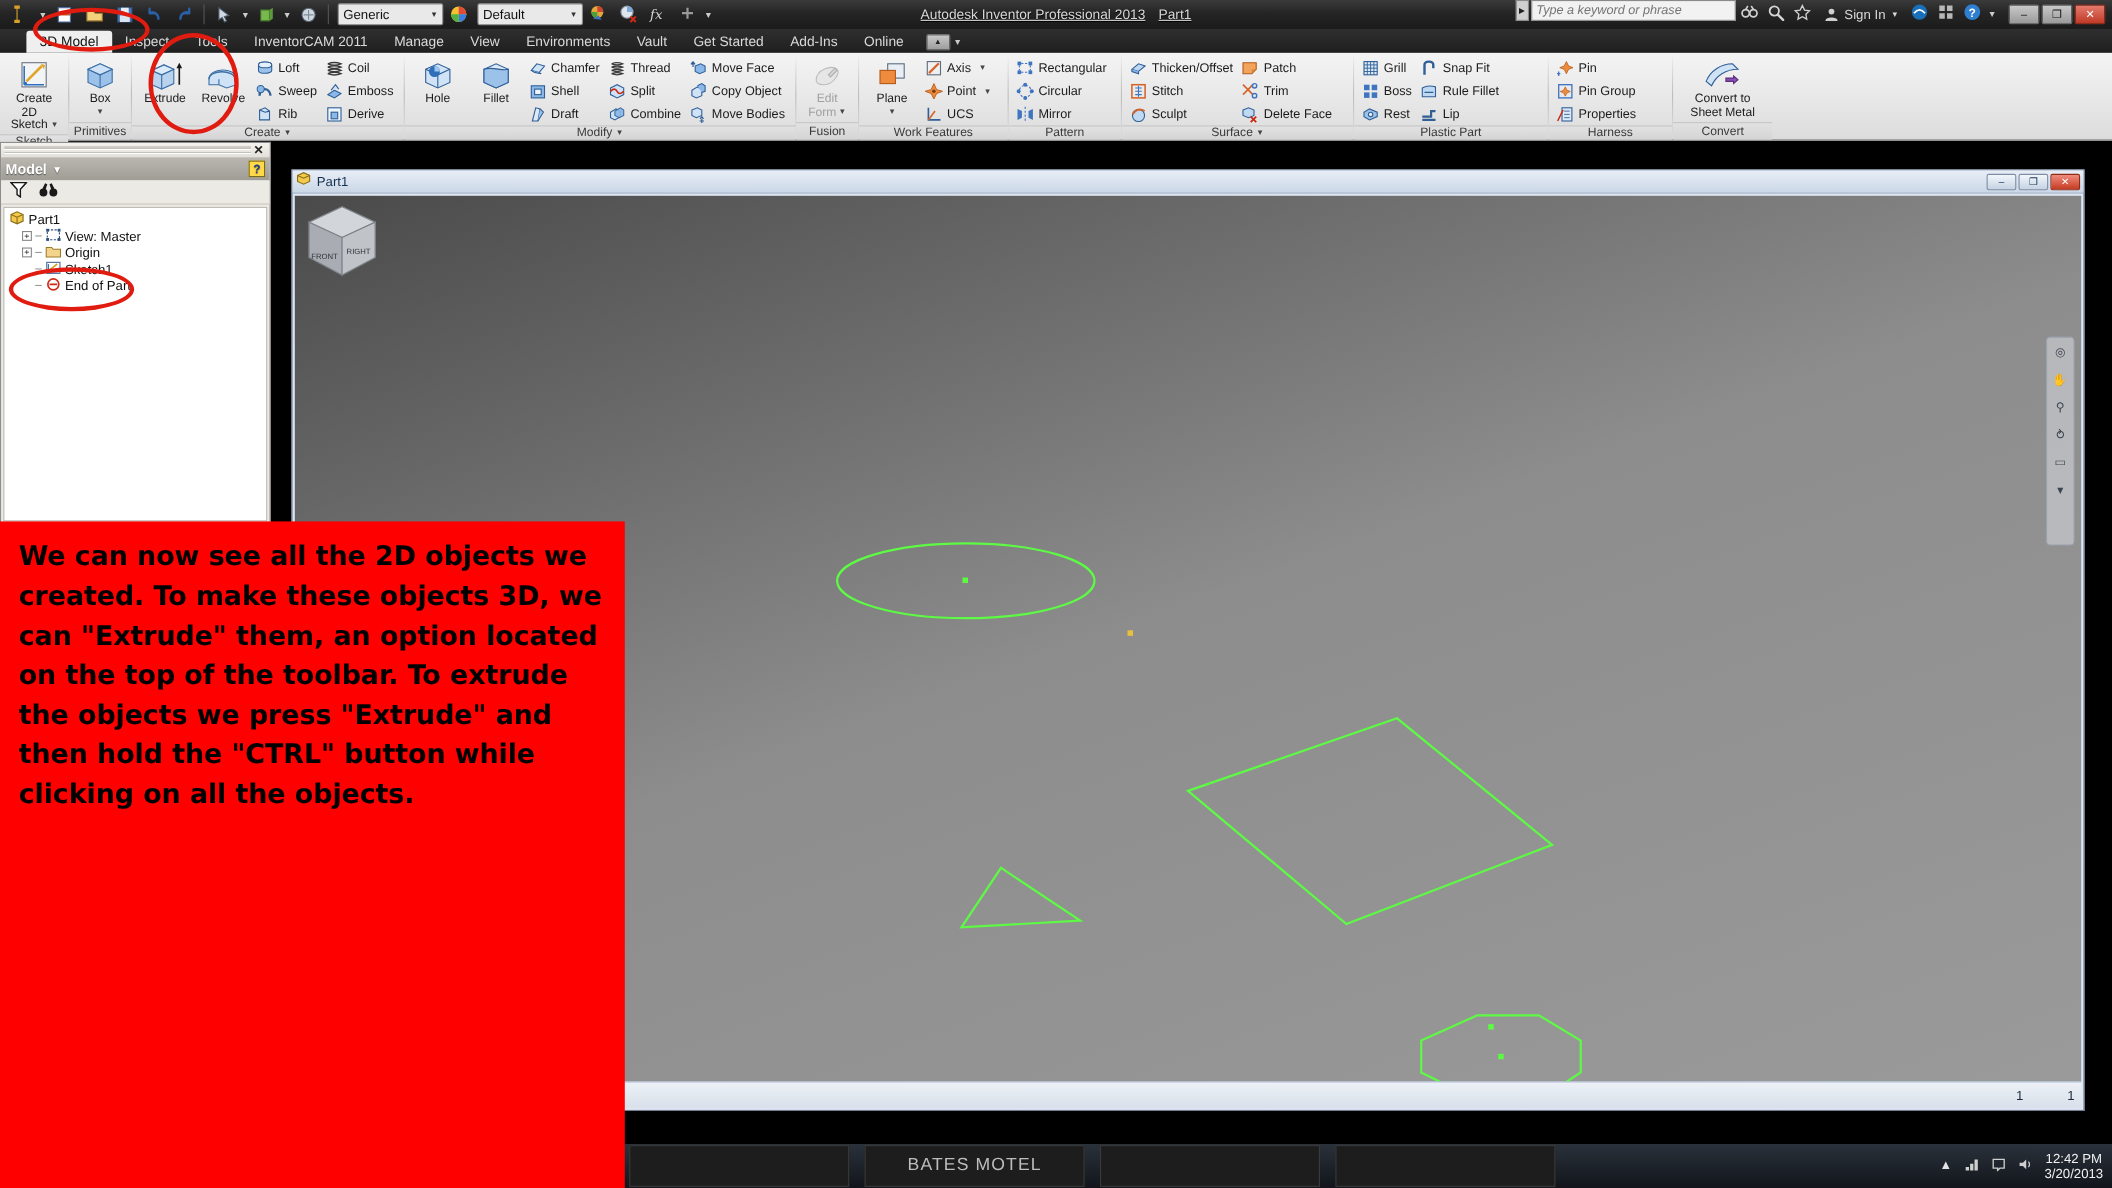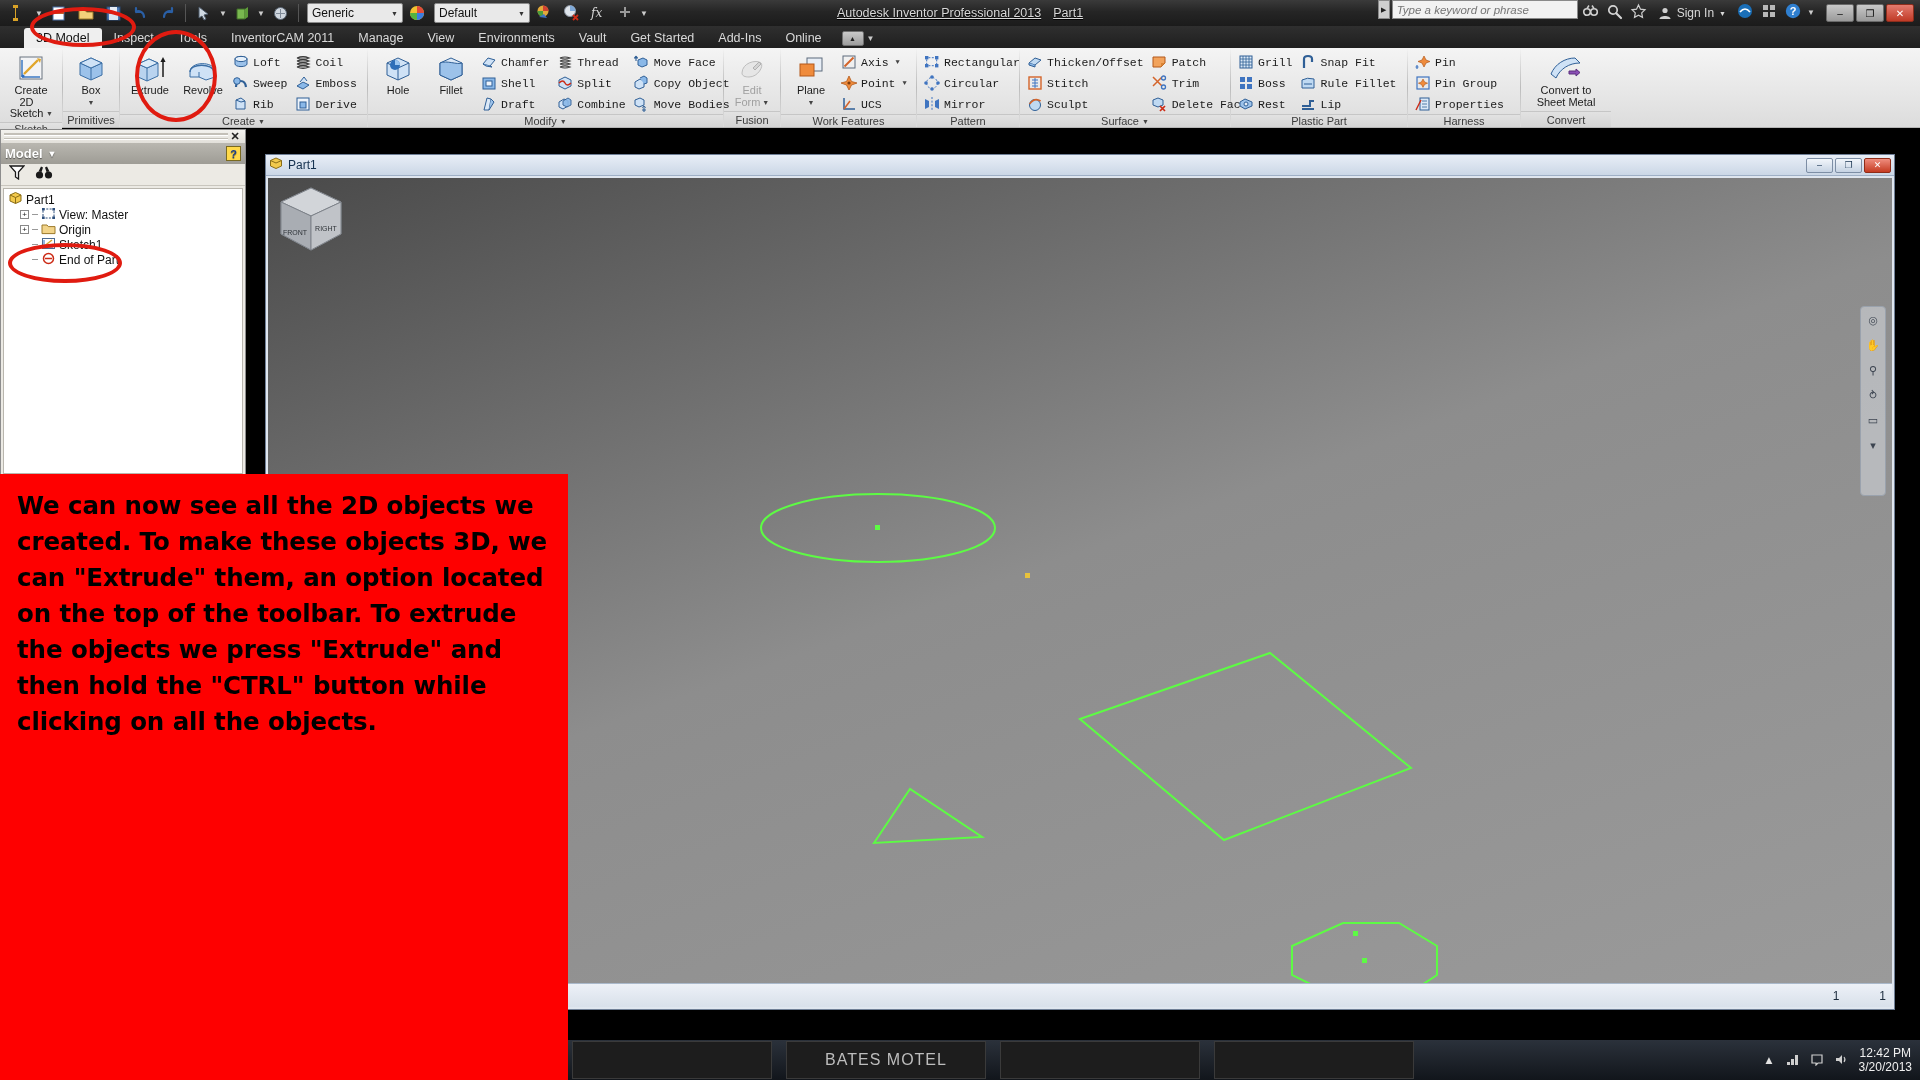--- a/index.html
+++ b/index.html
@@ -111,21 +111,21 @@
   .big-btn .bb-icon { height:30px; display:flex; align-items:center; justify-content:center; }
   .big-btn .bb-lab {
     font-size:11px; color:#1c1c1c; text-align:center; line-height:11.5px; margin-top:2px;
     white-space:nowrap; display:flex; align-items:flex-end; gap:2px;
   }
   .big-btn .bb-lab2 { font-size:11px; color:#1c1c1c; text-align:center; line-height:11.5px;
     display:flex; align-items:flex-end; gap:2px;}
   .big-btn.disabled .bb-lab, .big-btn.disabled .bb-lab2 { color:#a0a0a0; }
   .caret { font-size:7px; color:#444; }
 
-  .small-col { display:flex; flex-direction:column; gap:1px; padding-top:1px;font-family:Liberation Mono, monospace;}
+  .small-col { display:flex; flex-direction:column; gap:1px; padding-top:1px;}
   .small-btn {
     display:flex; align-items:center; gap:4px; padding:1px 4px 1px 2px; border-radius:3px;
     font-size:11.5px; color:#1b1b1b; white-space:nowrap; height:20px;
   }
   .small-btn .sb-icon { width:17px;height:17px;display:flex;align-items:center;justify-content:center;}
   .small-btn .sb-caret { font-size:7px;color:#444;margin-left:3px;}
 
   
   .browser {
     position:absolute; left:0; top:129px; width:246px; height:350px;

